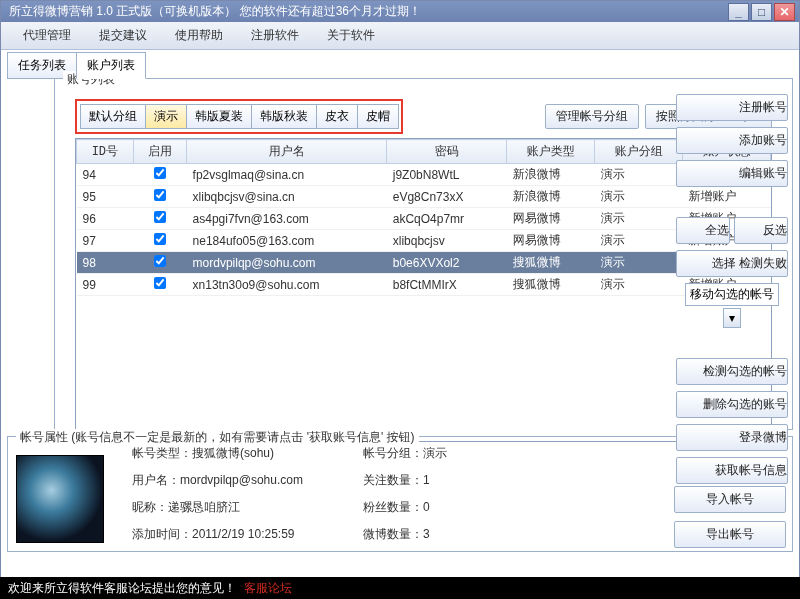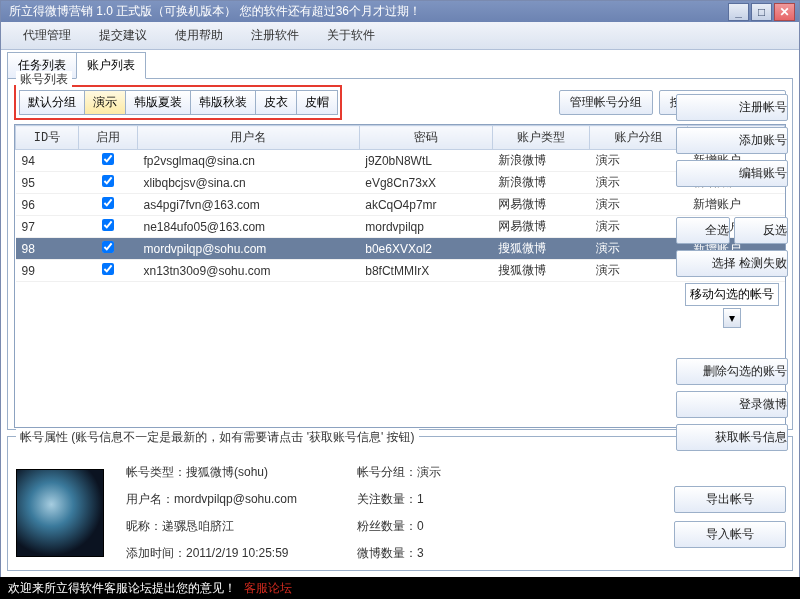--- a/index.html
+++ b/index.html
@@ -46,21 +46,21 @@
 .side-row { display: flex; gap: 4px; }
 .side-row .btn { flex: 1; padding: 4px 0; }
 .combo-row { display: flex; align-items: center; gap: 2px; flex-direction: column; }
 .combo { flex:1; border: 1px solid #9cb0c9; padding: 2px 4px; background: #fff; }
 .combo-btn { width: 18px; height: 20px; border: 1px solid #9cb0c9; background: linear-gradient(#fff,#dbe3f0); display: flex; align-items: center; justify-content: center; cursor: pointer; }
 
 .gap { height: 18px; }
 
 .detail-box { border: 1px solid #9cb0c9; margin-top: 6px; padding: 8px; position: relative; }
 .detail-label { position: absolute; top: -8px; left: 8px; background: #fff; padding: 0 4px; color: #333; }
-.detail-row { display: flex; align-items: center; gap: 22px; margin-top: 19px; }
+.detail-row { display: flex; align-items: flex-end; gap: 28px; }
 .detail-img { width: 88px; height: 88px; background: #0b0f14 radial-gradient(circle at 40% 40%, #a7cde0 0%, #3b7a9c 30%, #0b1321 70%); border: 1px solid #000; }
 .detail-cols { display: flex; gap: 60px; }
 .detail-col { display: flex; flex-direction: column; gap: 10px; color: #333; }
 
 .footerbar { background: #000; color: #fff; height: 22px; display: flex; align-items: center; padding: 0 8px; gap: 8px; }
 .footerbar .link { color: #d62b1f; cursor: pointer; }
 
 .bottom-btns { position: absolute; right: 14px; top: 486px; display: flex; flex-direction: column; gap: 8px; width: 112px; }
 .bottom-btns .btn { width: 100%; text-align: center; padding: 4px 0; }
 </style>
@@ -81,21 +81,21 @@
   <div class="menu-item">注册软件</div>
   <div class="menu-item">关于软件</div>
 </div>
 
 <div class="content">
   <div class="tabs-outer">
     <div class="tab">任务列表</div>
     <div class="tab active">账户列表</div>
   </div>
 
-  <div class="group-box" style="height:352px; padding:6px;">
+  <div class="group-box" style="height:352px; padding:20px;margin-left:47px;">
     <span class="group-label">账号列表</span>
 
     <div class="inner-row">
       <div class="inner-tabs-wrap">
         <div class="inner-tabs">
           <div class="inner-tab">默认分组</div>
           <div class="inner-tab sel">演示</div>
           <div class="inner-tab">韩版夏装</div>
           <div class="inner-tab">韩版秋装</div>
           <div class="inner-tab">皮衣</div>
@@ -147,21 +147,21 @@
                 <td>as4pgi7fvn@163.com</td>
                 <td>akCqO4p7mr</td>
                 <td>网易微博</td>
                 <td>演示</td>
                 <td>新增账户</td>
               </tr>
               <tr>
                 <td>97</td>
                 <td style="text-align: center;"><input type="checkbox" class="chk" checked="" style=""></td>
                 <td>ne184ufo05@163.com</td>
-                <td>mordvpilqp</td>
+                <td>xlibqbcjsv</td>
                 <td>网易微博</td>
                 <td>演示</td>
                 <td>新增账户</td>
               </tr>
               <tr class="sel">
                 <td>98</td>
                 <td style="text-align: center;"><input type="checkbox" class="chk" checked="" style=""></td>
                 <td>mordvpilqp@sohu.com</td>
                 <td>b0e6XVXol2</td>
                 <td>搜狐微博</td>
@@ -213,26 +213,27 @@
   <div class="side-row">
     <button class="btn">全选</button>
     <button class="btn">反选</button>
   </div>
   <button class="btn"><span>选择</span> <span>检测失败</span></button>
   <div class="combo-row">
     <div class="combo">移动勾选的帐号</div>
     <div class="combo-btn">▾</div>
   </div>
   <div class="gap"></div>
+  <button class="btn">检测勾选的帐号</button>
   <button class="btn">删除勾选的账号</button>
   <button class="btn">登录微博</button>
   <button class="btn">获取帐号信息</button>
 </div>
 
 <div class="bottom-btns">
+  <button class="btn">导入帐号</button>
   <button class="btn">导出帐号</button>
-  <button class="btn">导入帐号</button>
 </div>
 
 <div class="footerbar" style="position:absolute; bottom:0; left:0; right:0;">
   <span>欢迎来所立得软件客服论坛提出您的意见！</span>
   <span class="link">客服论坛</span>
 </div>
 
 </body></html>

